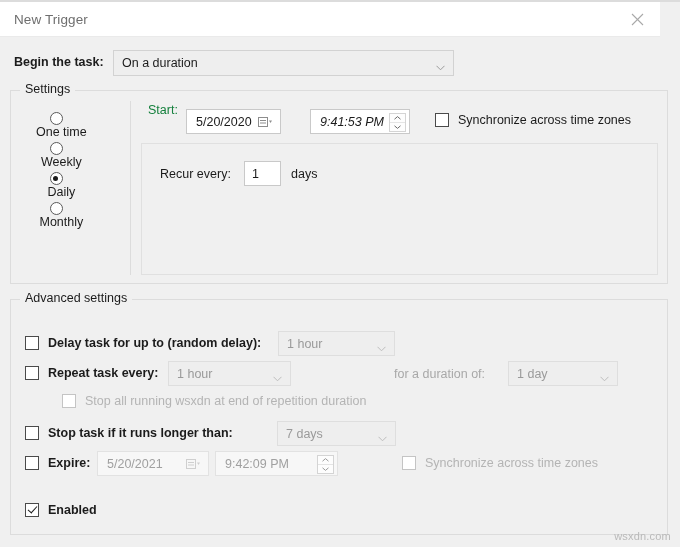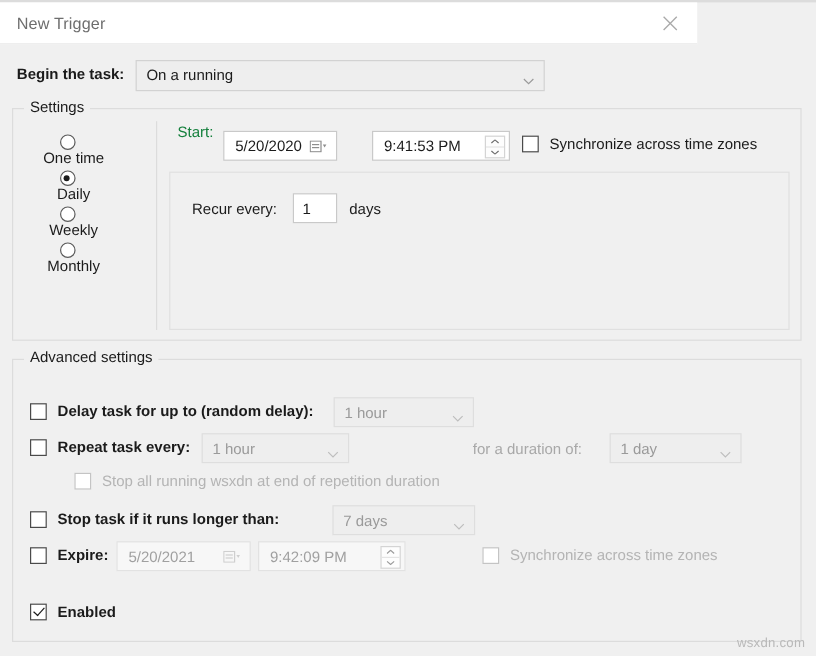--- a/index.html
+++ b/index.html
@@ -14,21 +14,21 @@
     font-size: 12.5px;
     color: #1b1b1b;
     overflow: hidden;
     position: relative;
   }
 
   
   .titlebar {
     position: absolute;
     left: 0; top: 2px;
-    width: 581px; height: 34px;
+    width: 660px; height: 34px;
     background: #ffffff;
     border-bottom: 1px solid #eaeaea;
     display: flex;
     align-items: center;
   }
   .titlebar-text {
     margin-left: 14px;
     font-size: 13.5px;
     color: #6e6e6e;
     letter-spacing: .1px;
@@ -159,21 +159,21 @@
     box-sizing: border-box;
   }
   .field .txt {
     position: absolute;
     left: 9px; top: 5px;
     font-size: 12.5px;
     color: #1b1b1b;
     white-space: nowrap;
   }
   #start-date { left: 186px; top: 109px; width: 95px; height: 25px; }
-  #start-time { left: 310px; top: 109px; width: 115px; height: 25px; }
+  #start-time { left: 310px; top: 109px; width: 100px; height: 25px; font-style: italic; }
 
   .cal-icon {
     position: absolute;
     right: 7px; top: 7px;
     display: flex;
     align-items: center;
   }
   .spinner {
     position: absolute;
     right: 3px; top: 3px;
@@ -319,47 +319,47 @@
     <svg width="13" height="13" viewBox="0 0 13 13">
       <line x1="1" y1="1" x2="12" y2="12" stroke="#a9a9a9" stroke-width="1.1"></line>
       <line x1="12" y1="1" x2="1" y2="12" stroke="#a9a9a9" stroke-width="1.1"></line>
     </svg>
   </div>
 </div>
 
 <div class="begin-row">
   <span class="begin-label">Begin the task:</span>
   <div class="begin-combo">
-    <span class="val">On a running</span>
+    <span class="val">On a duration</span>
     <span class="arrow">
       <svg width="9" height="6" viewBox="0 0 9 6">
         <path d="M0.5 0.8 L4.5 4.8 L8.5 0.8" fill="none" stroke="#9b9b9b" stroke-width="1"></path>
       </svg>
     </span>
   </div>
 </div>
 
 <div class="group" id="settings-group">
   <span class="group-label">Settings</span>
 </div>
 
 <div class="v-divider"></div>
 
 <div class="radio-list">
   <div class="radio-row">
     <span class="radio"></span>
     <span class="radio-label">One time</span>
   </div>
   <div class="radio-row">
+    <span class="radio"></span>
+    <span class="radio-label">Weekly</span>
+  </div>
+  <div class="radio-row">
     <span class="radio checked"></span>
     <span class="radio-label">Daily</span>
-  </div>
-  <div class="radio-row">
-    <span class="radio"></span>
-    <span class="radio-label">Weekly</span>
   </div>
   <div class="radio-row">
     <span class="radio"></span>
     <span class="radio-label">Monthly</span>
   </div>
 </div>
 
 <span class="start-label">Start:</span>
 
 <div class="field" id="start-date">

